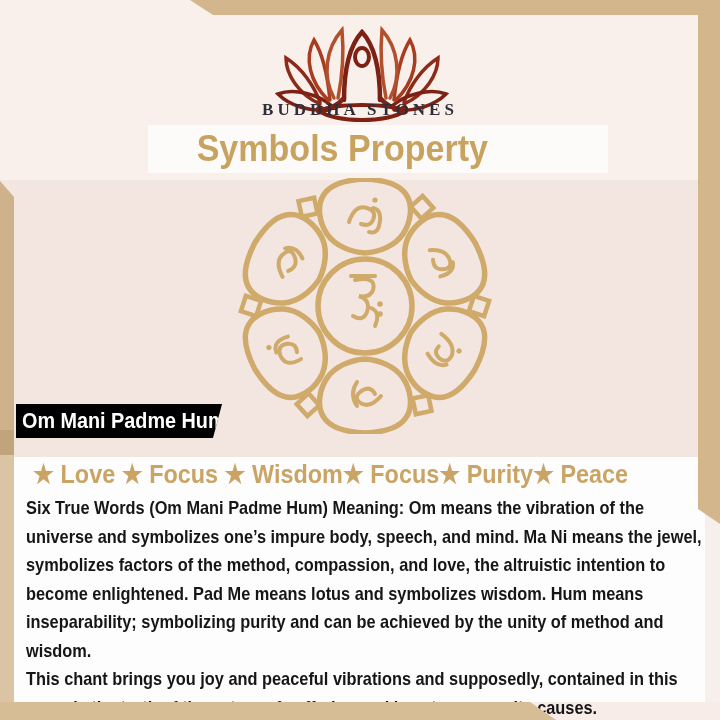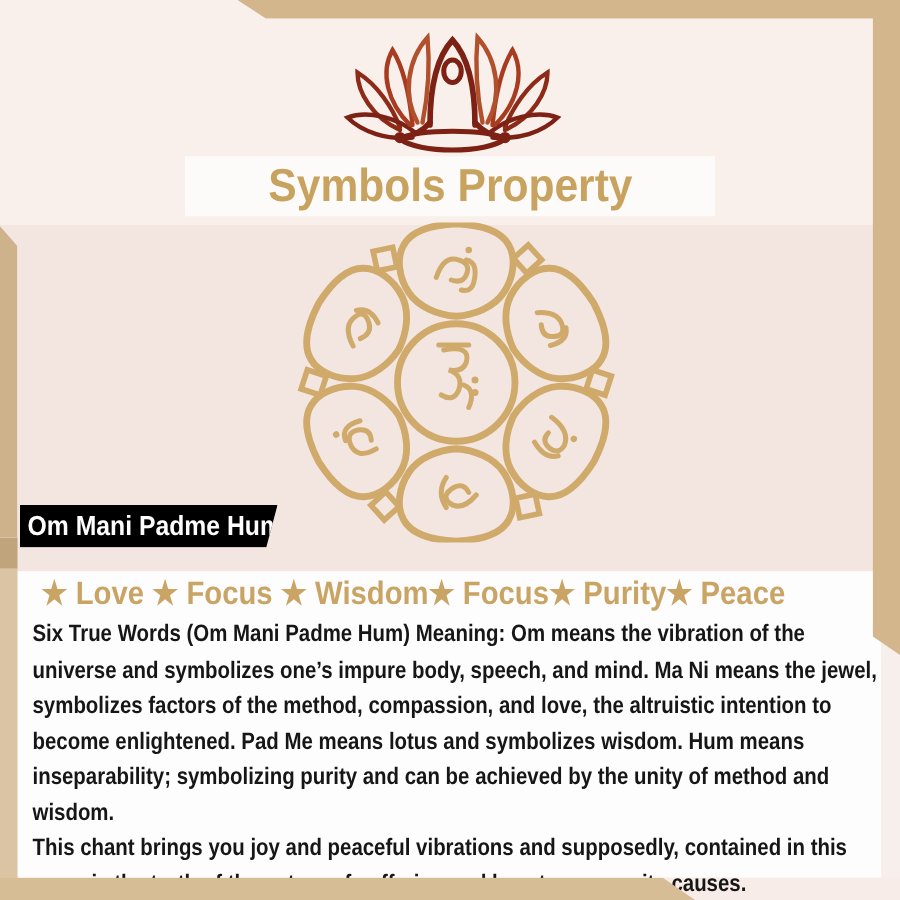--- a/index.html
+++ b/index.html
@@ -4,21 +4,21 @@
 <style>
   html,body{margin:0;padding:0;}
   body{font-family:"Liberation Sans",sans-serif;}
   #stage{position:relative;width:720px;height:720px;background:#f8ece9;overflow:hidden;}
   .abs{position:absolute;}
 
   
   .top-section{left:0;top:0;width:720px;height:180px;background:#f9efeb;}
   .mid-section{left:0;top:180px;width:720px;height:277px;background:#f3e6e1;}
   .title-band{left:148px;top:125px;width:424px;height:48px;background:#fdfbfa;
-              display:flex;align-items:center;justify-content:center;}
+              display:flex;align-items:center;padding-left:36px;}
   .white-panel{left:13px;top:457px;width:692px;height:245px;background:#fdfdfd;}
   .right-sliver{left:705px;top:457px;width:15px;height:245px;background:#f6efec;}
 
   
   .top-bar{left:0;top:0;width:720px;height:15px;background:#d3b68c;
            clip-path:polygon(190px 0,720px 0,720px 15px,213px 15px);}
   .right-band{left:698px;top:0;width:22px;height:524px;background:#d3b68c;
               clip-path:polygon(0 0,22px 0,22px 524px,0 509px);}
   .left-band-upper{left:0;top:180px;width:14px;height:250px;background:#cdb28c;
               clip-path:polygon(0 1px,14px 17px,14px 250px,0 250px);}
@@ -77,20 +77,21 @@
     <g fill="none" stroke="#7c2114" stroke-linecap="round">
       <path d="M 74 88 C 74 52 81 32 92 20 C 103 32 110 52 110 88" stroke-width="4.5"></path>
       <ellipse cx="92" cy="45" rx="7" ry="9" stroke-width="4"></ellipse>
       <path d="M 74 86 C 68 93 60 97 51 98" stroke-width="4.5"></path>
       <path d="M 110 86 C 116 93 124 97 133 98" stroke-width="4.5"></path>
       <path d="M 50 99 C 66 91 118 91 134 99 C 120 111 64 111 50 99 Z" stroke-width="4"></path>
       <circle cx="50" cy="98" r="3" stroke-width="3"></circle>
       <circle cx="134" cy="98" r="3" stroke-width="3"></circle>
     </g>
   </svg>
+  <div class="abs brand-text">BUDDHA STONES</div>
 
   <div class="abs title-band">
     <span class="title-text">Symbols Property</span>
   </div>
 
   <svg class="abs" style="left:237px;top:178px;" width="256" height="256" viewBox="-128 -128 256 256">
     <g fill="none" stroke="#cfaa6a" stroke-linecap="round">
 
       <g id="petals">
         <g>

